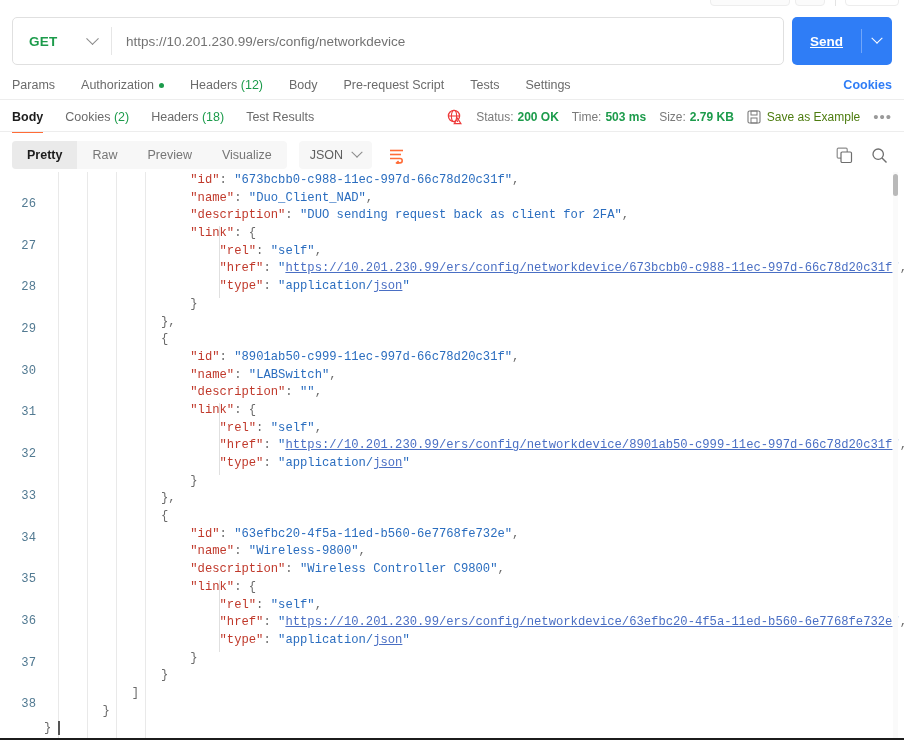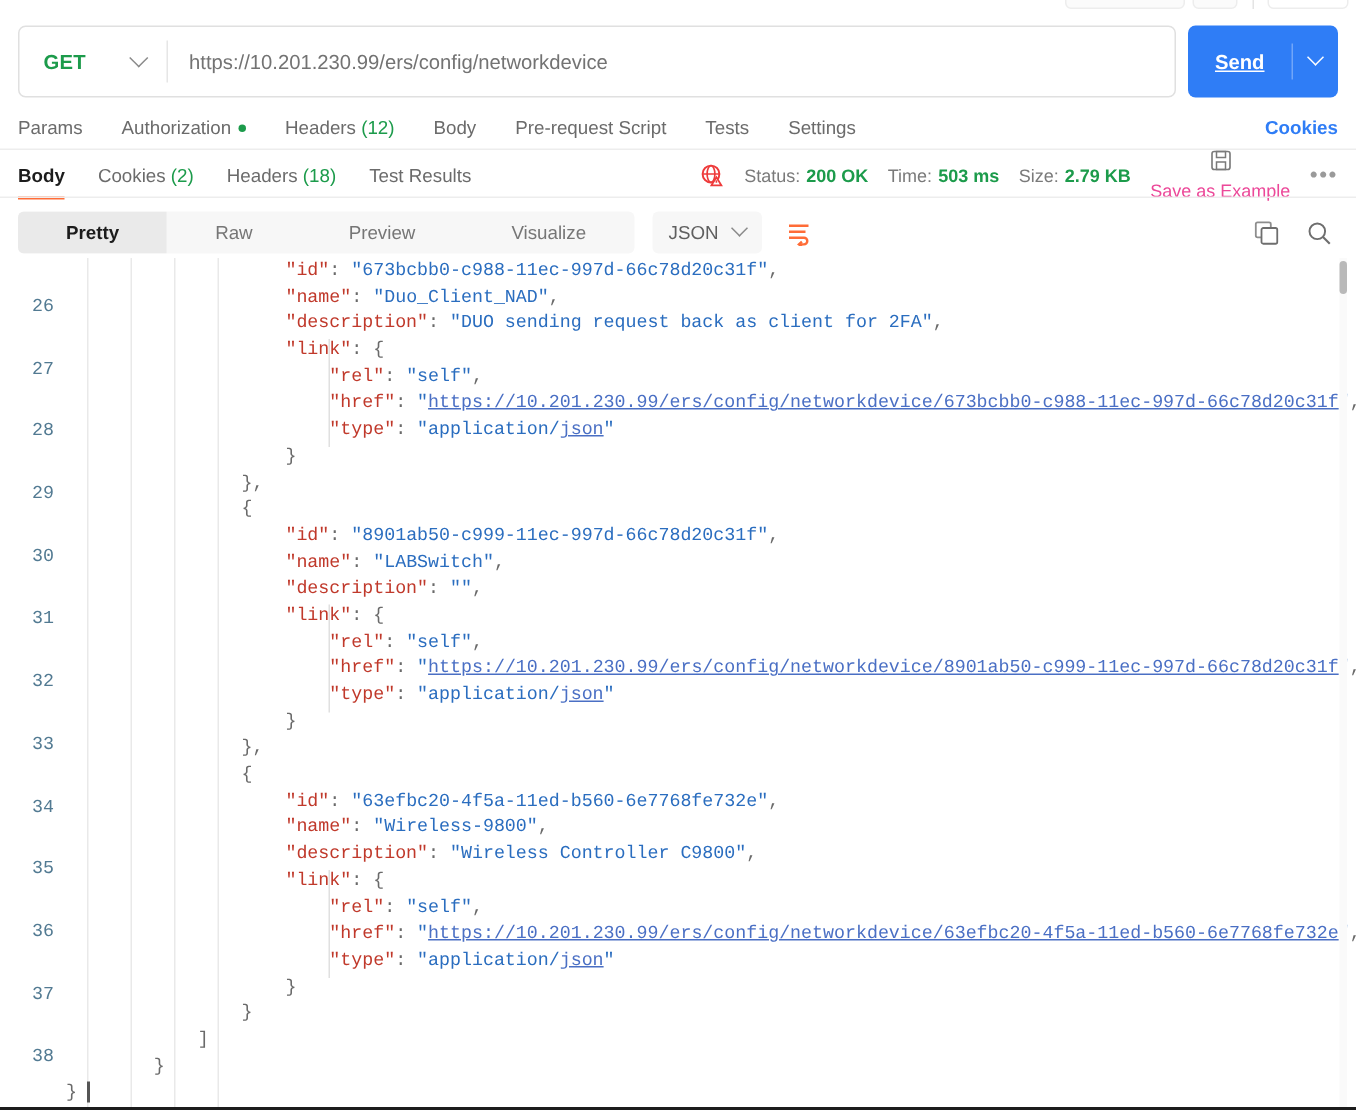--- a/index.html
+++ b/index.html
@@ -115,31 +115,31 @@
     height: 2.5px; background: #ff6c37;
   }
   .resprow .rt .cnt { color: #1c9b4b; font-weight: normal; }
 
   .statuswrap {
     margin-left: auto; display: flex; align-items: center; gap: 13px;
     font-size: 12px; color: #7a7a7a; white-space: nowrap;
   }
   .statuswrap .val { color: #1c9b4b; font-weight: bold; }
   .statuswrap .item { display: flex; gap: 4px; }
-  .save-ex { display: flex; align-items: center; gap: 6px; color: #ec4899; cursor: pointer; flex-direction: column; }
+  .save-ex { display: flex; align-items: center; gap: 6px; color: #4d7c0f; cursor: pointer; }
   .dots3 { letter-spacing: 1px; color: #9a9a9a; font-size: 15px; cursor: pointer; line-height: 8px; }
 
   
   .fmtrow {
     position: absolute; top: 139px; left: 0; width: 904px; height: 32px;
     display: flex; align-items: center; padding: 0 12px; gap: 0;
   }
   .fmt-group { display: flex; background: #f7f7f7; border-radius: 4px; overflow: hidden; height: 28px; }
   .fmt {
-    display: flex; align-items: center; padding: 0 32px;
+    display: flex; align-items: center; padding: 0 15px;
     font-size: 12.5px; color: #767676; cursor: pointer; text-align: right;
   }
   .fmt.active { background: #eaeaea; color: #1c1c1c; font-weight: bold; }
   .json-sel {
     display: flex; align-items: center; gap: 10px;
     margin-left: 12px; height: 28px; padding: 0 11px;
     background: #f7f7f7; border-radius: 4px;
     font-size: 12.5px; color: #5f5f5f; cursor: pointer;
   }
   .json-sel .chev { width: 8px; height: 8px; }

